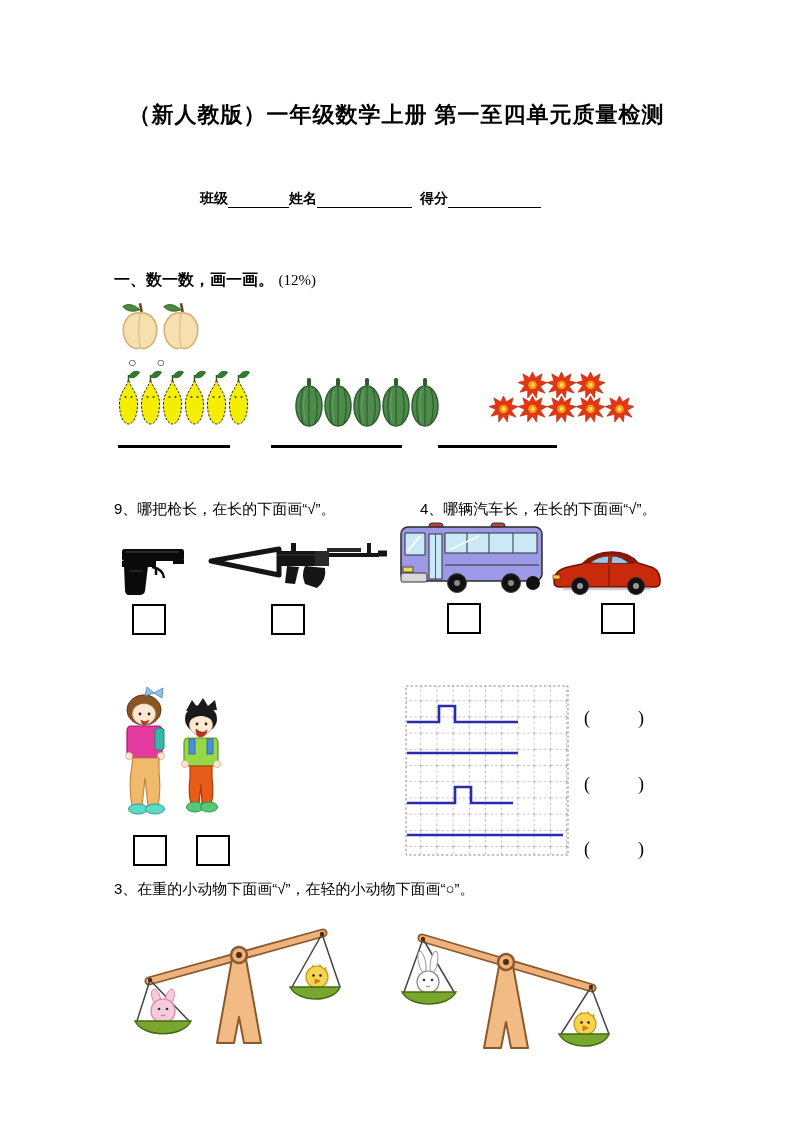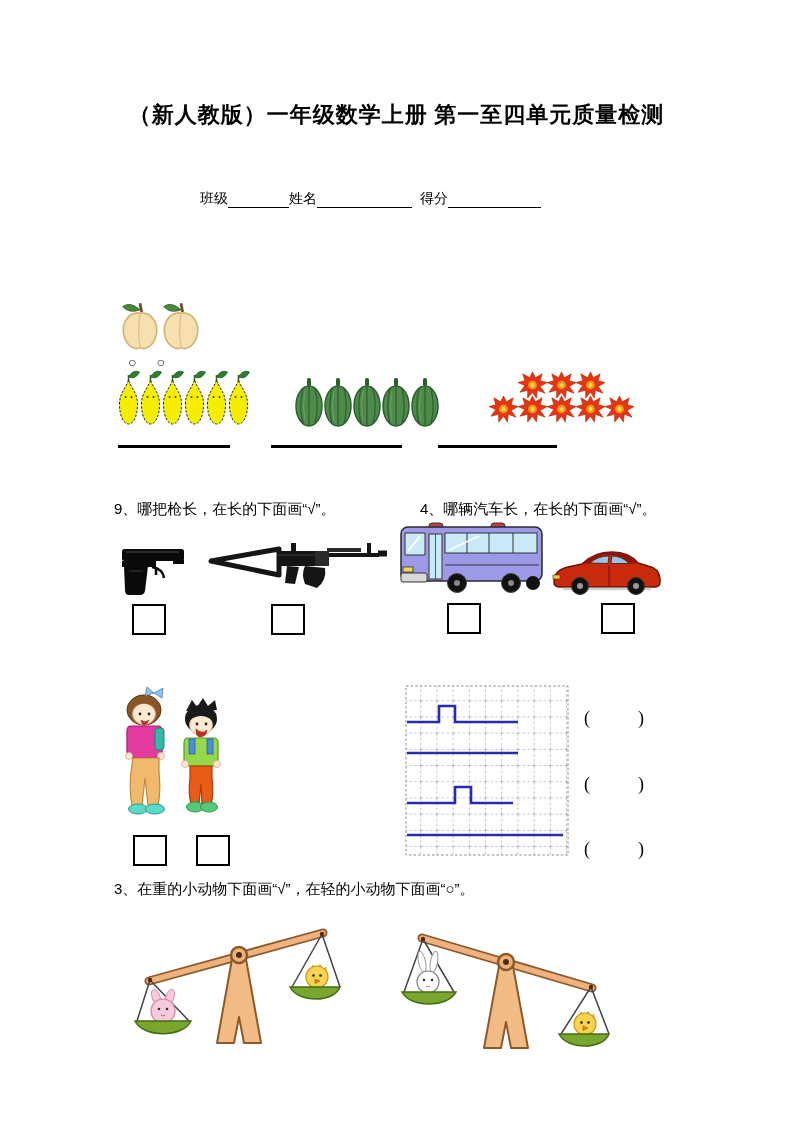--- a/index.html
+++ b/index.html
@@ -1,22 +1,22 @@
 <!DOCTYPE html>
 <html><head>
 <meta charset="utf-8">
 <style>
   html,body{margin:0;padding:0;background:#888;}
   .page{
     position:relative;width:793px;height:1122px;margin:0 auto;background:#fff;
     font-family:"Liberation Sans","DejaVu Sans",sans-serif;color:#000;overflow:hidden;
   }
   .abs{position:absolute;}
-  .title{top:100px;left:0;width:100%;text-align:center;font-size:22px;font-weight:bold;letter-spacing:1px;font-family:Liberation Serif, serif;}
-  .info-row{top:190px;left:200px;font-size:14px;}
+  .title{top:100px;left:0;width:100%;text-align:center;font-size:22px;font-weight:bold;letter-spacing:1px;}
+  .info-row{top:190px;left:200px;font-size:14px;font-weight:bold;}
   .info-row .u{display:inline-block;border-bottom:1.3px solid #000;height:15px;vertical-align:bottom;}
   .sec-head{font-size:16px;font-weight:bold;}
   .sec-head .pts{font-weight:normal;font-size:15px;font-family:"Liberation Serif","DejaVu Serif",serif;}
   .qtext{font-size:15px;}
   .row{display:flex;align-items:flex-end;}
   .marks{display:flex;gap:20px;font-size:14px;color:#222;}
   .uline{background:#000;height:3px;}
   .checkbox{width:30px;height:27px;border:2px solid #000;background:#fff;}
   .paren-col{display:flex;flex-direction:column;justify-content:space-between;height:152px;width:60px;}
   .paren-slot{display:flex;justify-content:space-between;font-size:18px;font-family:"Liberation Serif","DejaVu Serif",serif;}
@@ -156,20 +156,24 @@
 </svg>
 
 <div class="page">
 
   <div class="abs title">（新人教版）一年级数学上册 第一至四单元质量检测</div>
 
   <div class="abs info-row">
     <span>班级</span><span class="u" style="width:61px"></span><span>姓名</span><span class="u" style="width:95px"></span><span style="display:inline-block;width:8px"></span><span>得分</span><span class="u" style="width:93px"></span>
   </div>
 
+  <div class="abs sec-head" style="top:270px;left:114px">
+    <span>一、数一数，画一画。</span>
+    <span class="pts">(12%)</span>
+  </div>
 
   <div class="abs row" style="top:300px;left:117px">
     <svg width="46" height="52" style="margin-right:-5px">
         <use href="#sym-peach"></use>
       </svg>
   <svg width="46" height="52" style="margin-right:-5px">
         <use href="#sym-peach"></use>
       </svg>
     </div>
   <div class="abs marks" style="top:354px;left:128px">

